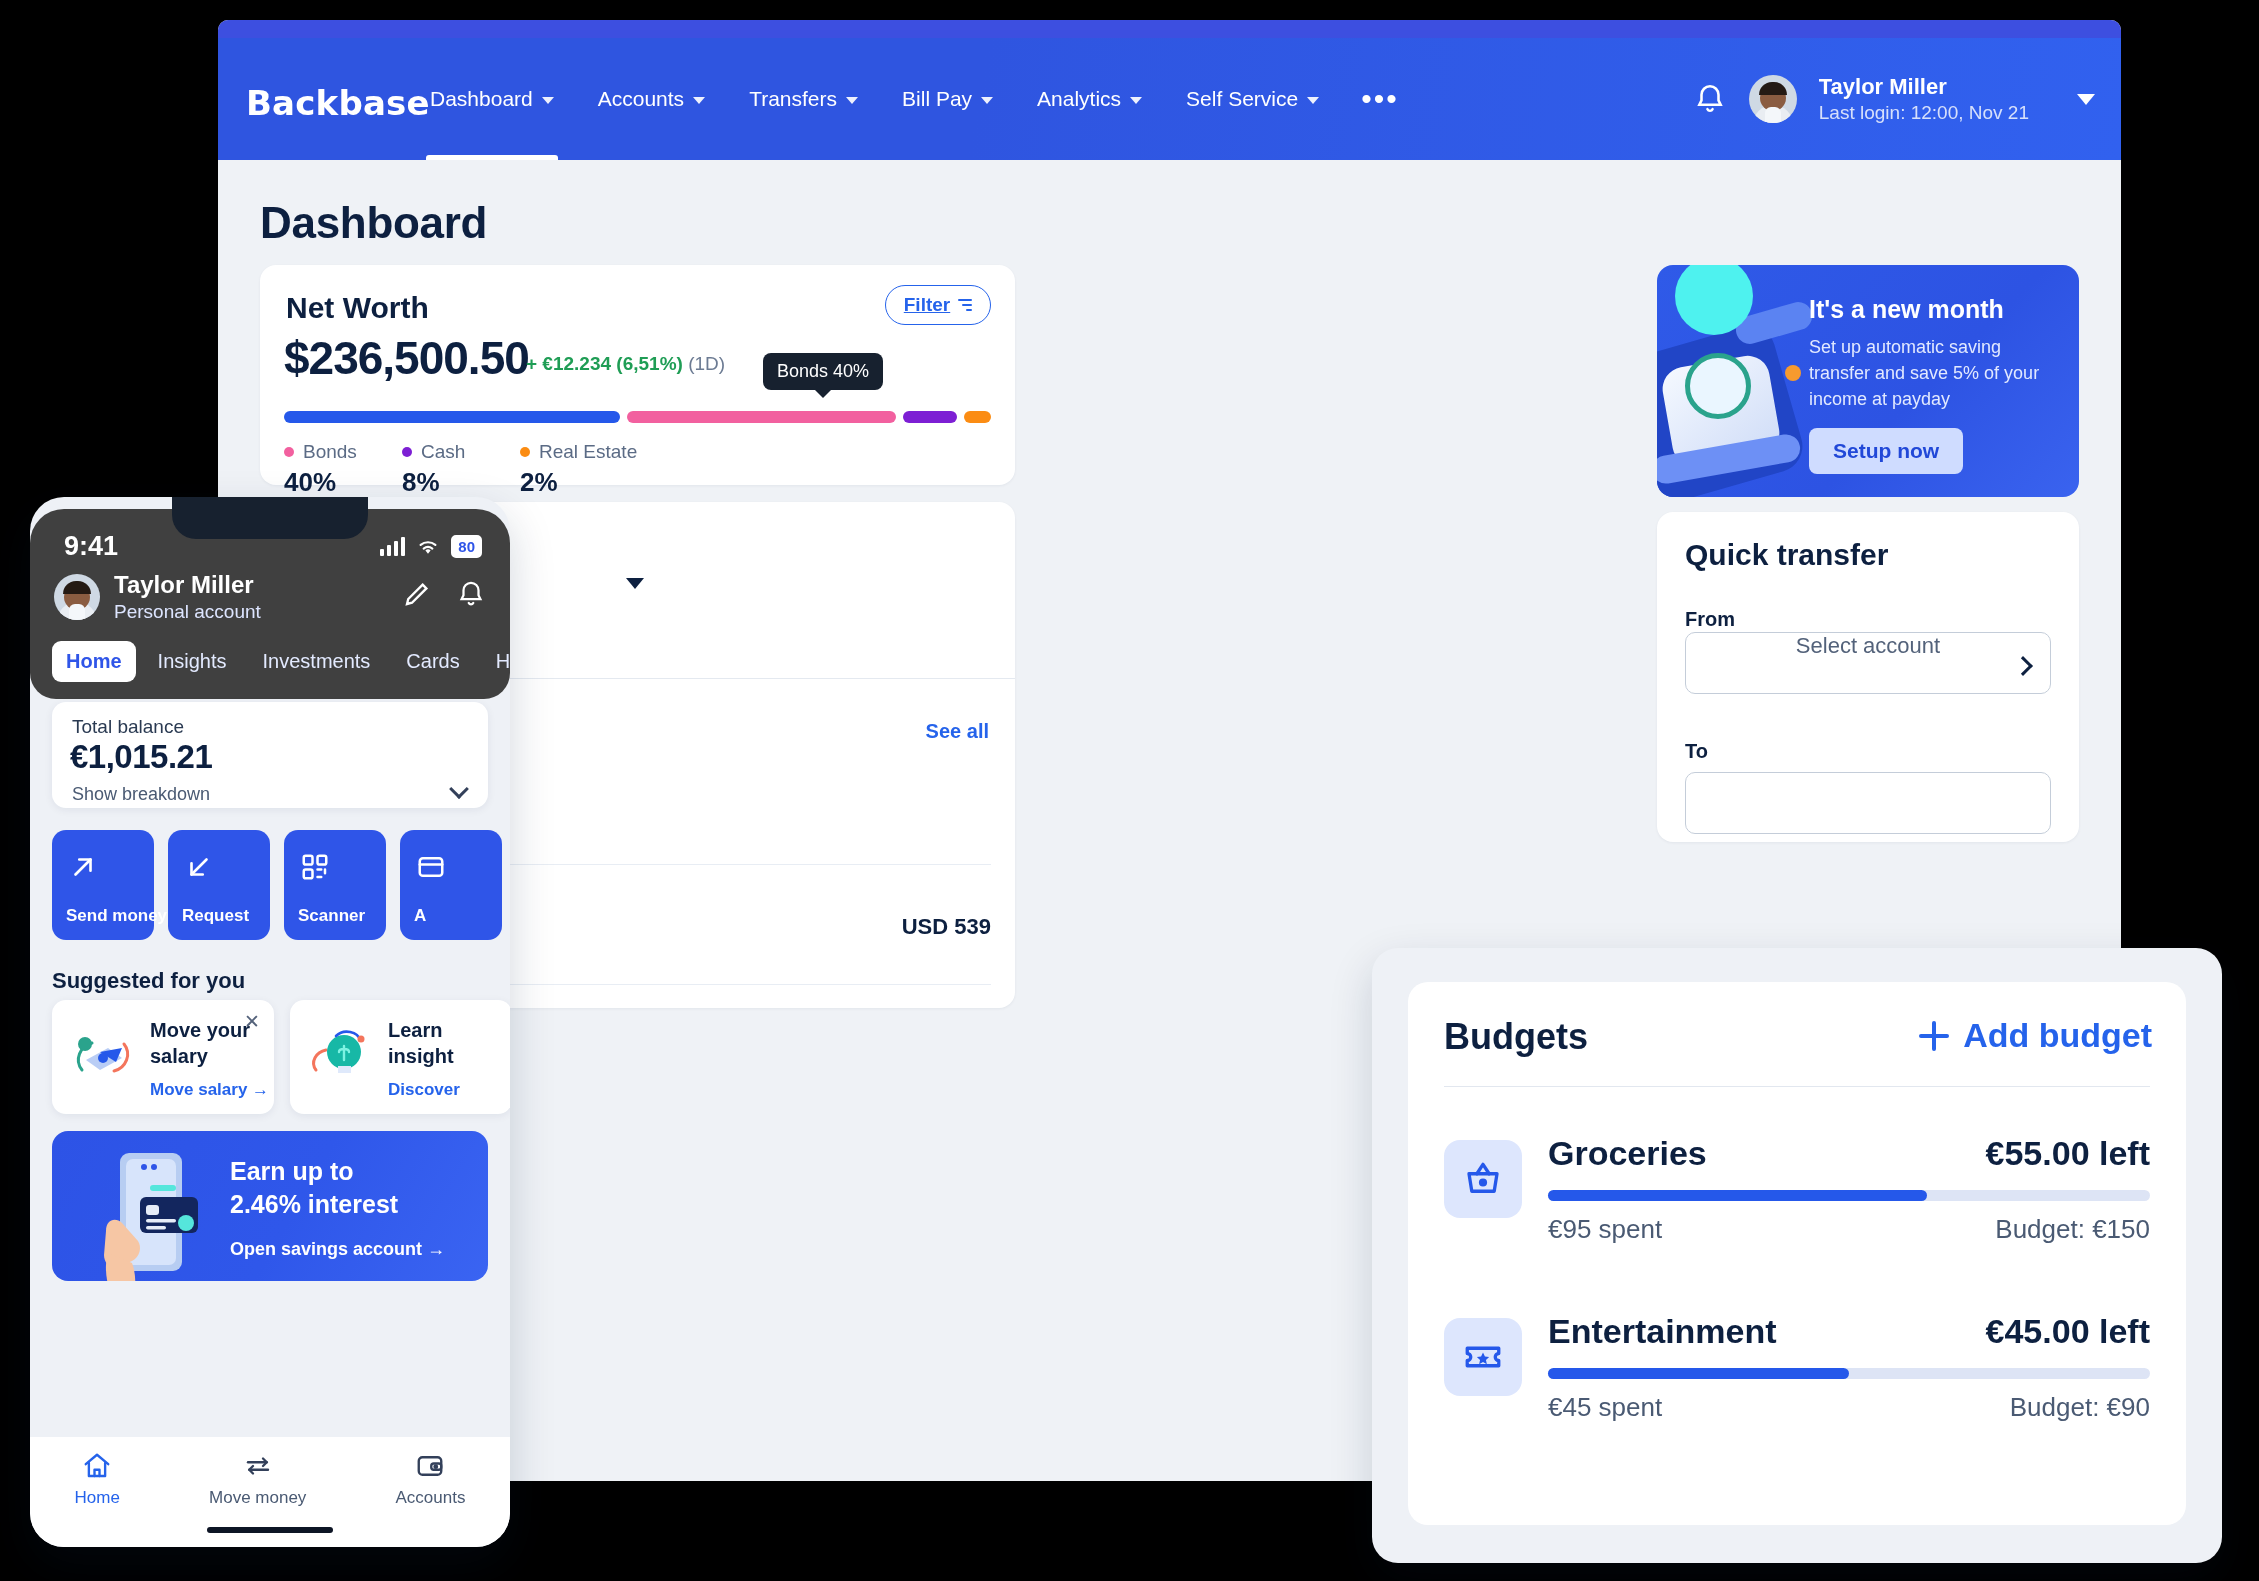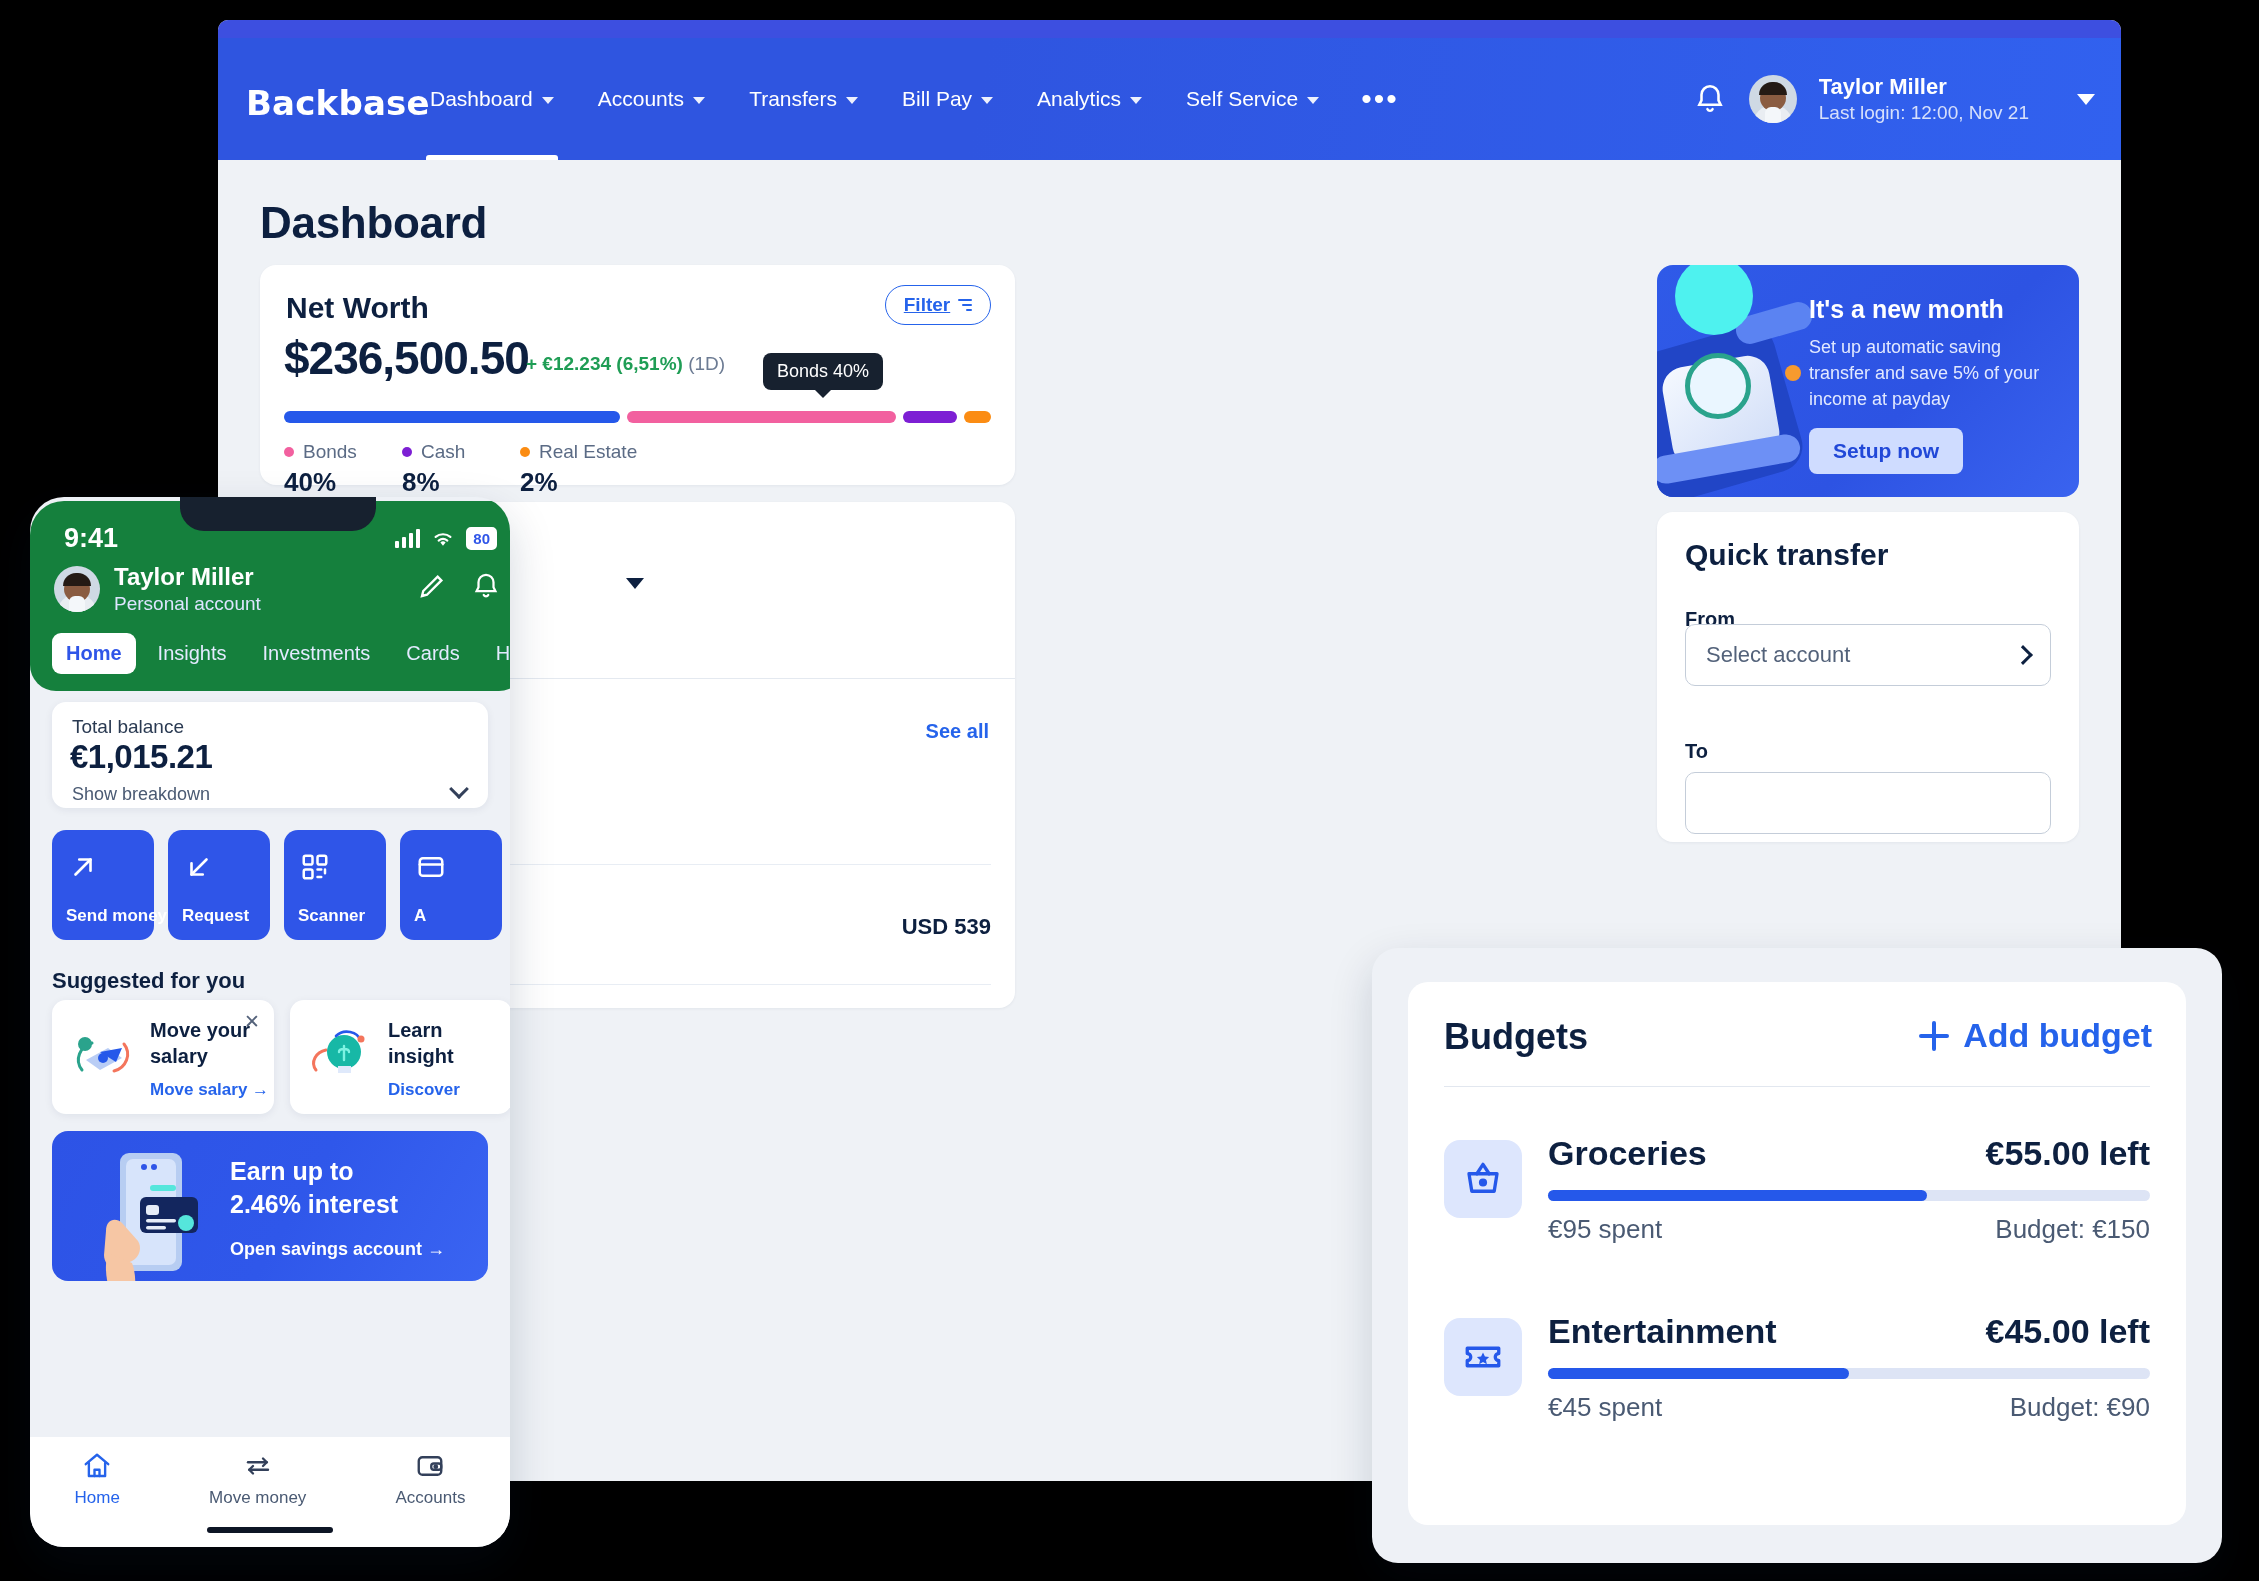--- a/index.html
+++ b/index.html
@@ -139,21 +139,21 @@
   }
   .qt-field .ph{font-size:22px;color:#53627a;}
   .qt-field .chev{margin-left:auto;width:11px;height:11px;border-right:3px solid #0d2040;border-bottom:3px solid #0d2040;transform:rotate(-45deg);}
 
   
   .phone{
     position:absolute;left:30px;top:497px;width:480px;height:1050px;
     background:#eef1f6;border-radius:34px;overflow:hidden;
     box-shadow:0 18px 46px rgba(13,32,64,.18);
   }
-  .ph-hdr{position:absolute;left:0;top:4px;width:100%;height:190px;background:#15803d;border-radius:34px 34px 26px 26px;padding-left:15px;}
+  .ph-hdr{position:absolute;left:0;top:12px;width:100%;height:190px;background:#404040;border-radius:34px 34px 26px 26px;}
   .notch{position:absolute;left:50%;top:-22px;transform:translateX(-50%);width:196px;height:52px;background:#17212f;border-radius:0 0 24px 24px;}
   .ph-time{position:absolute;left:34px;top:22px;color:#fff;font-size:27px;font-weight:700;}
   .ph-stat{position:absolute;right:28px;top:26px;display:flex;align-items:center;gap:10px;}
   .sig{display:flex;align-items:flex-end;gap:3px;height:19px;}
   .sig i{display:block;width:4px;background:#fff;border-radius:1px;}
   .sig i:nth-child(1){height:7px;}.sig i:nth-child(2){height:11px;}
   .sig i:nth-child(3){height:15px;}.sig i:nth-child(4){height:19px;}
   .batt{border:2px solid #fff;border-radius:5px;padding:1px 5px;color:#2f55e8;background:#fff;font-size:15px;font-weight:700;}
   .ph-user{position:absolute;left:24px;top:62px;display:flex;align-items:center;gap:14px;}
   .ph-av{width:46px;height:46px;border-radius:50%;overflow:hidden;position:relative;background:#cfd9e4;}
@@ -373,21 +373,21 @@
         <div class="promo-txt">
           <div class="promo-h">It's a new month</div>
           <div class="promo-p">Set up automatic saving transfer and save 5% of your income at payday</div>
           <div class="promo-btn">Setup now</div>
         </div>
       </div>
 
       <div class="card qt">
         <div class="qt-h">Quick transfer</div>
         <div class="qt-lab" style="top:96px;">From</div>
-        <div class="qt-field" style="top:112px;">
+        <div class="qt-field" style="top:120px;flex-direction:column;">
           <span class="ph">Select account</span>
           <span class="chev"></span>
         </div>
         <div class="qt-lab" style="top:228px;">To</div>
         <div class="qt-field" style="top:260px;"></div>
       </div>
     </div>
   </div>
 
   <div class="phone">

